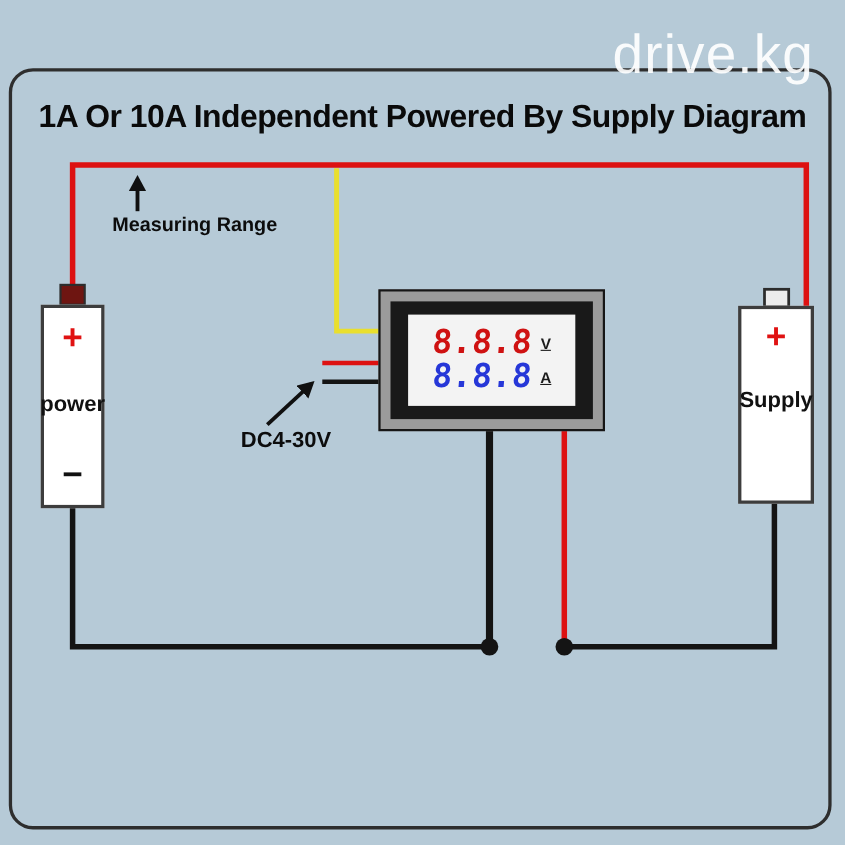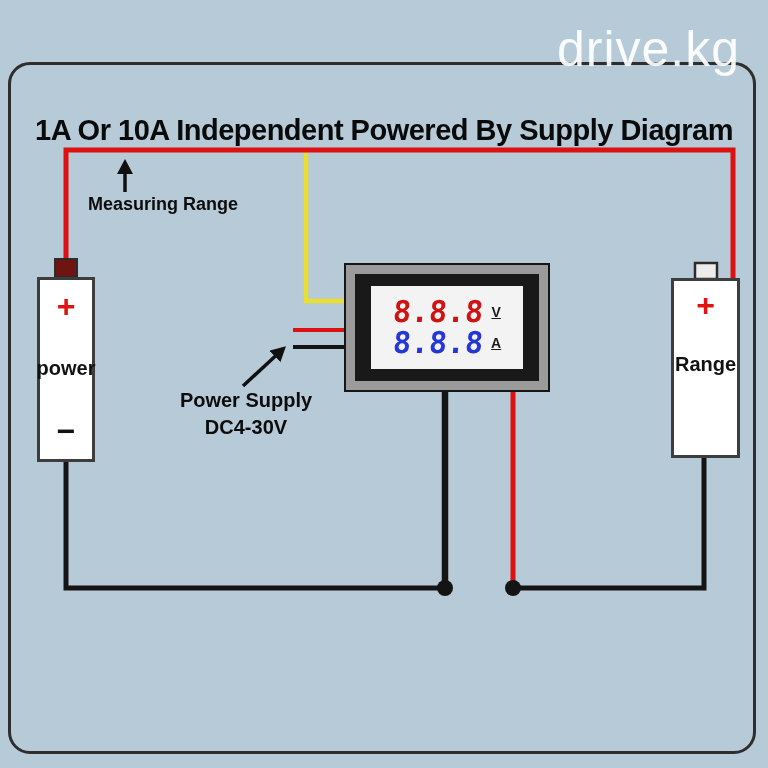--- a/index.html
+++ b/index.html
@@ -15,21 +15,21 @@
     width:768px;height:768px;position:relative;overflow:hidden;
     background:var(--background);
     font-family:"Liberation Sans",sans-serif;
   }
   .frame{
     position:absolute;left:8px;top:62px;width:748px;height:692px;
     border:3px solid #2e2e2e;border-radius:22px;box-sizing:border-box;
   }
   .title{
     position:absolute;left:8px;right:8px;top:90px;text-align:center;
-    font-size:29px;font-weight:bold;color:#0a0a0a;letter-spacing:-0.5px;margin-top:24px;
+    font-size:29px;font-weight:bold;color:#0a0a0a;letter-spacing:-0.5px;
   }
   .watermark{
     position:absolute;top:20px;right:28px;font-size:50px;font-weight:normal;
     color:rgba(255,255,255,0.92);letter-spacing:1px;z-index:6;
   }
   svg.wiring{position:absolute;left:0;top:0;z-index:1;}
   .w-red{stroke:var(--wire-red);stroke-width:5;fill:none;}
   .w-red-thin{stroke:var(--wire-red);stroke-width:4;fill:none;}
   .w-yellow{stroke:var(--wire-yellow);stroke-width:4.5;fill:none;}
   .w-black{stroke:var(--wire-black);stroke-width:5;fill:none;}
@@ -68,21 +68,21 @@
   }
   .meter-row{display:flex;align-items:center;gap:8px;line-height:1;}
   .digits{
     font-family:"DejaVu Sans Mono",monospace;font-weight:bold;font-size:30px;
     transform:skewX(-5deg);white-space:nowrap;
   }
   .volt .digits{color:var(--digit-red);}
   .amp .digits{color:var(--digit-blue);}
   .unit{font-size:14px;font-weight:bold;color:#1b1b1b;text-decoration:underline;}
 
-  .anno{position:absolute;font-weight:bold;color:#0c0c0c;text-align:center;line-height:1.35;z-index:3;}
+  .anno{position:absolute;font-weight:bold;color:#0c0c0c;text-align:center;line-height:1.35;z-index:3;margin-left:14px;}
   .anno.measuring{left:68px;top:192px;width:190px;font-size:18px;}
   .anno.powersupply{left:160px;top:387px;width:172px;font-size:20px;}
 </style>
 </head>
 <body>
 
 <div class="frame"></div>
 
 <div class="title">1A Or 10A Independent Powered By Supply Diagram</div>
 
@@ -112,21 +112,21 @@
 </svg>
 
 <div class="battery">
   <div class="plus">+</div>
   <div class="box-label">power</div>
   <div class="minus">−</div>
 </div>
 
 <div class="loader">
   <div class="plus">+</div>
-  <div class="box-label">Range</div>
+  <div class="box-label">Supply</div>
 </div>
 
 <div class="meter">
   <div class="meter-inner">
     <div class="meter-screen">
       <div class="meter-row volt">
         <span class="digits">8.8.8</span>
         <span class="unit">V</span>
       </div>
       <div class="meter-row amp">
@@ -135,15 +135,14 @@
       </div>
     </div>
   </div>
 </div>
 
 <div class="anno measuring">
   <div>Measuring Range</div>
 </div>
 
 <div class="anno powersupply">
-  <div>Power Supply</div>
   <div>DC4-30V</div>
 </div>
 
 </body></html>

